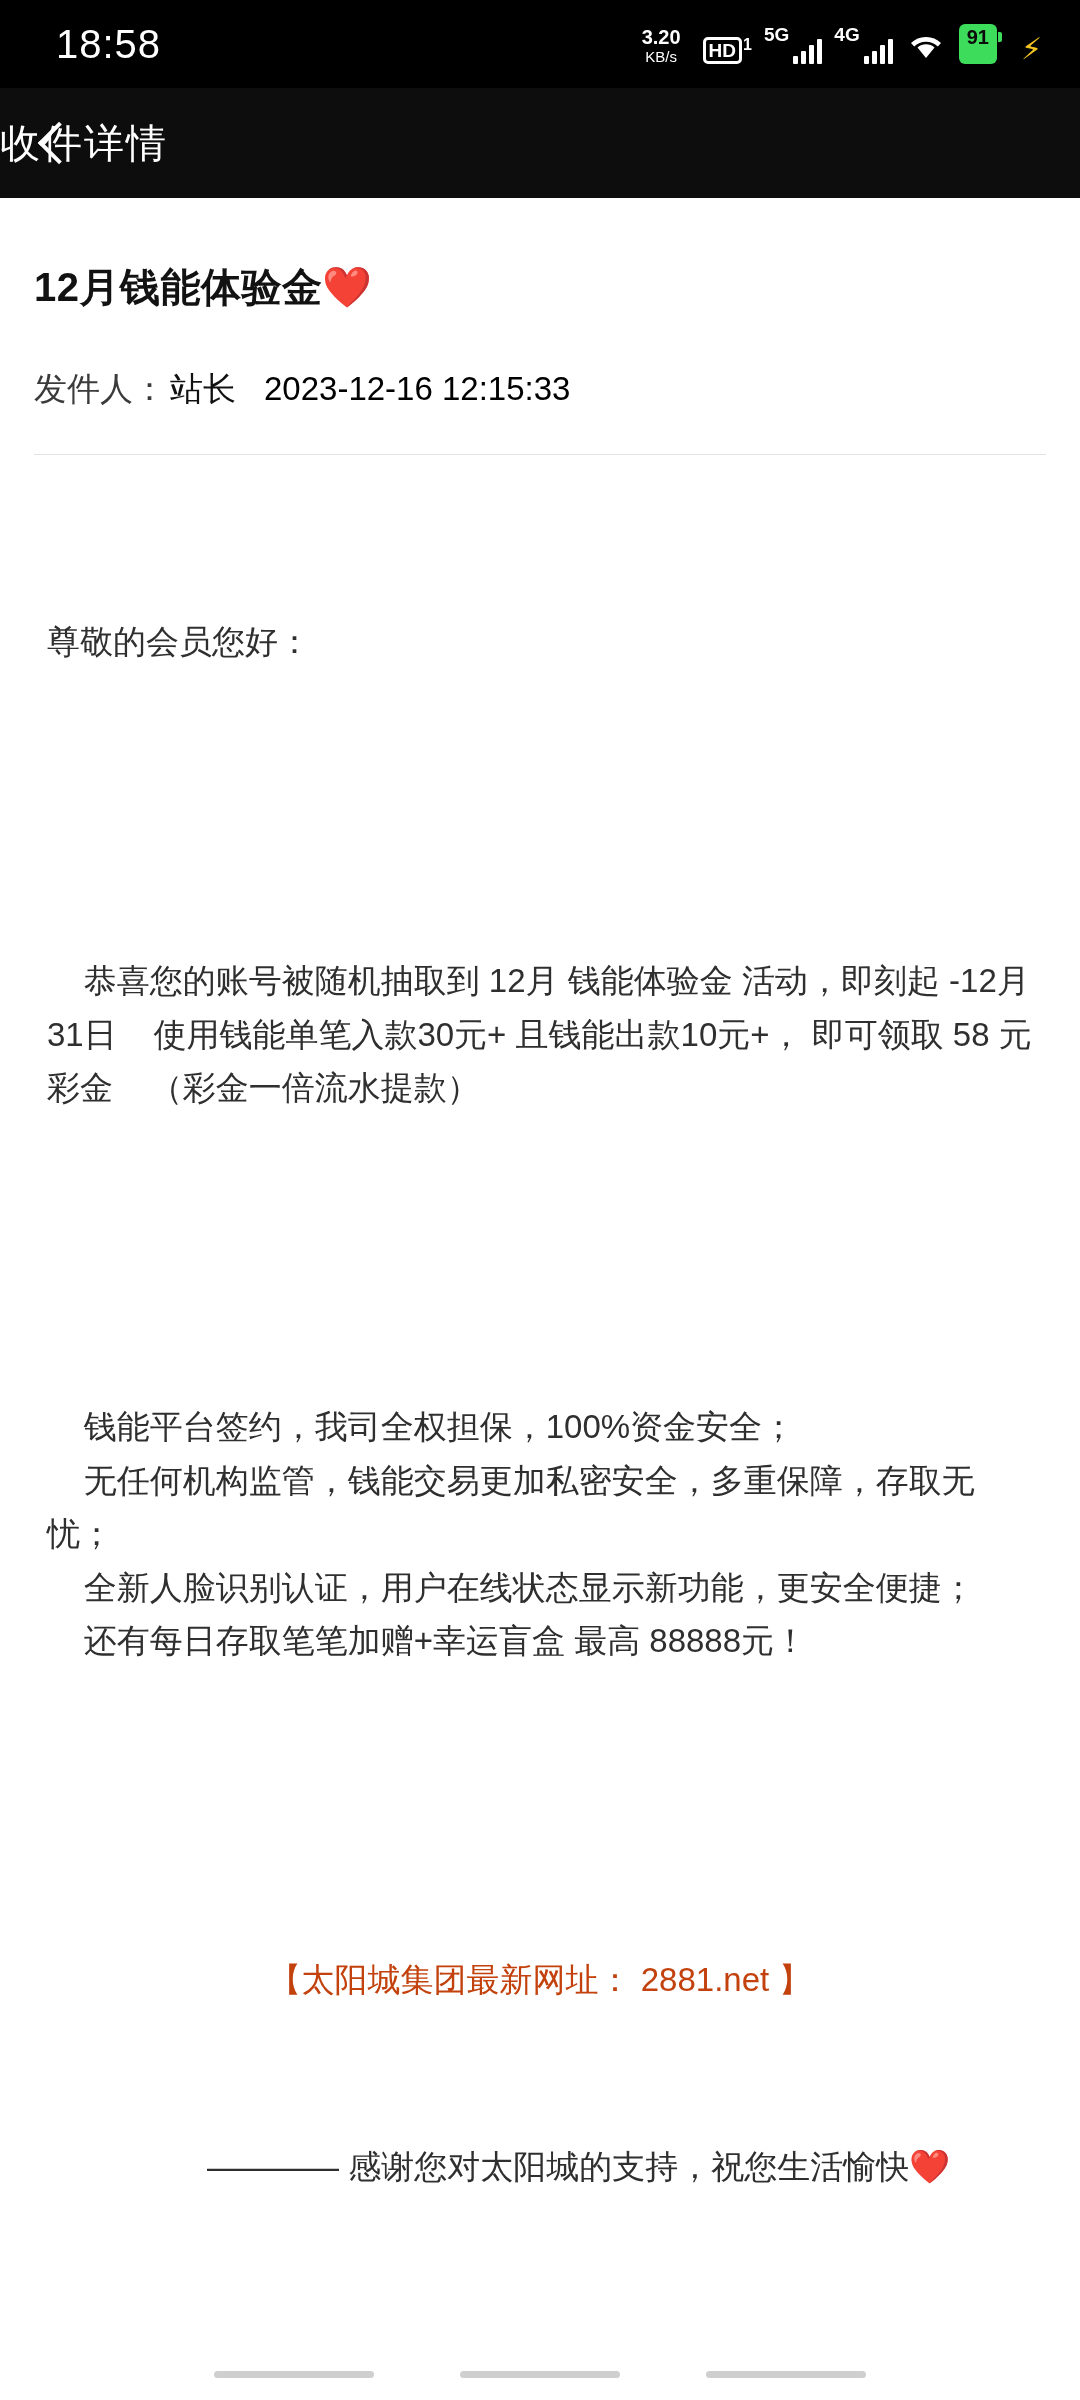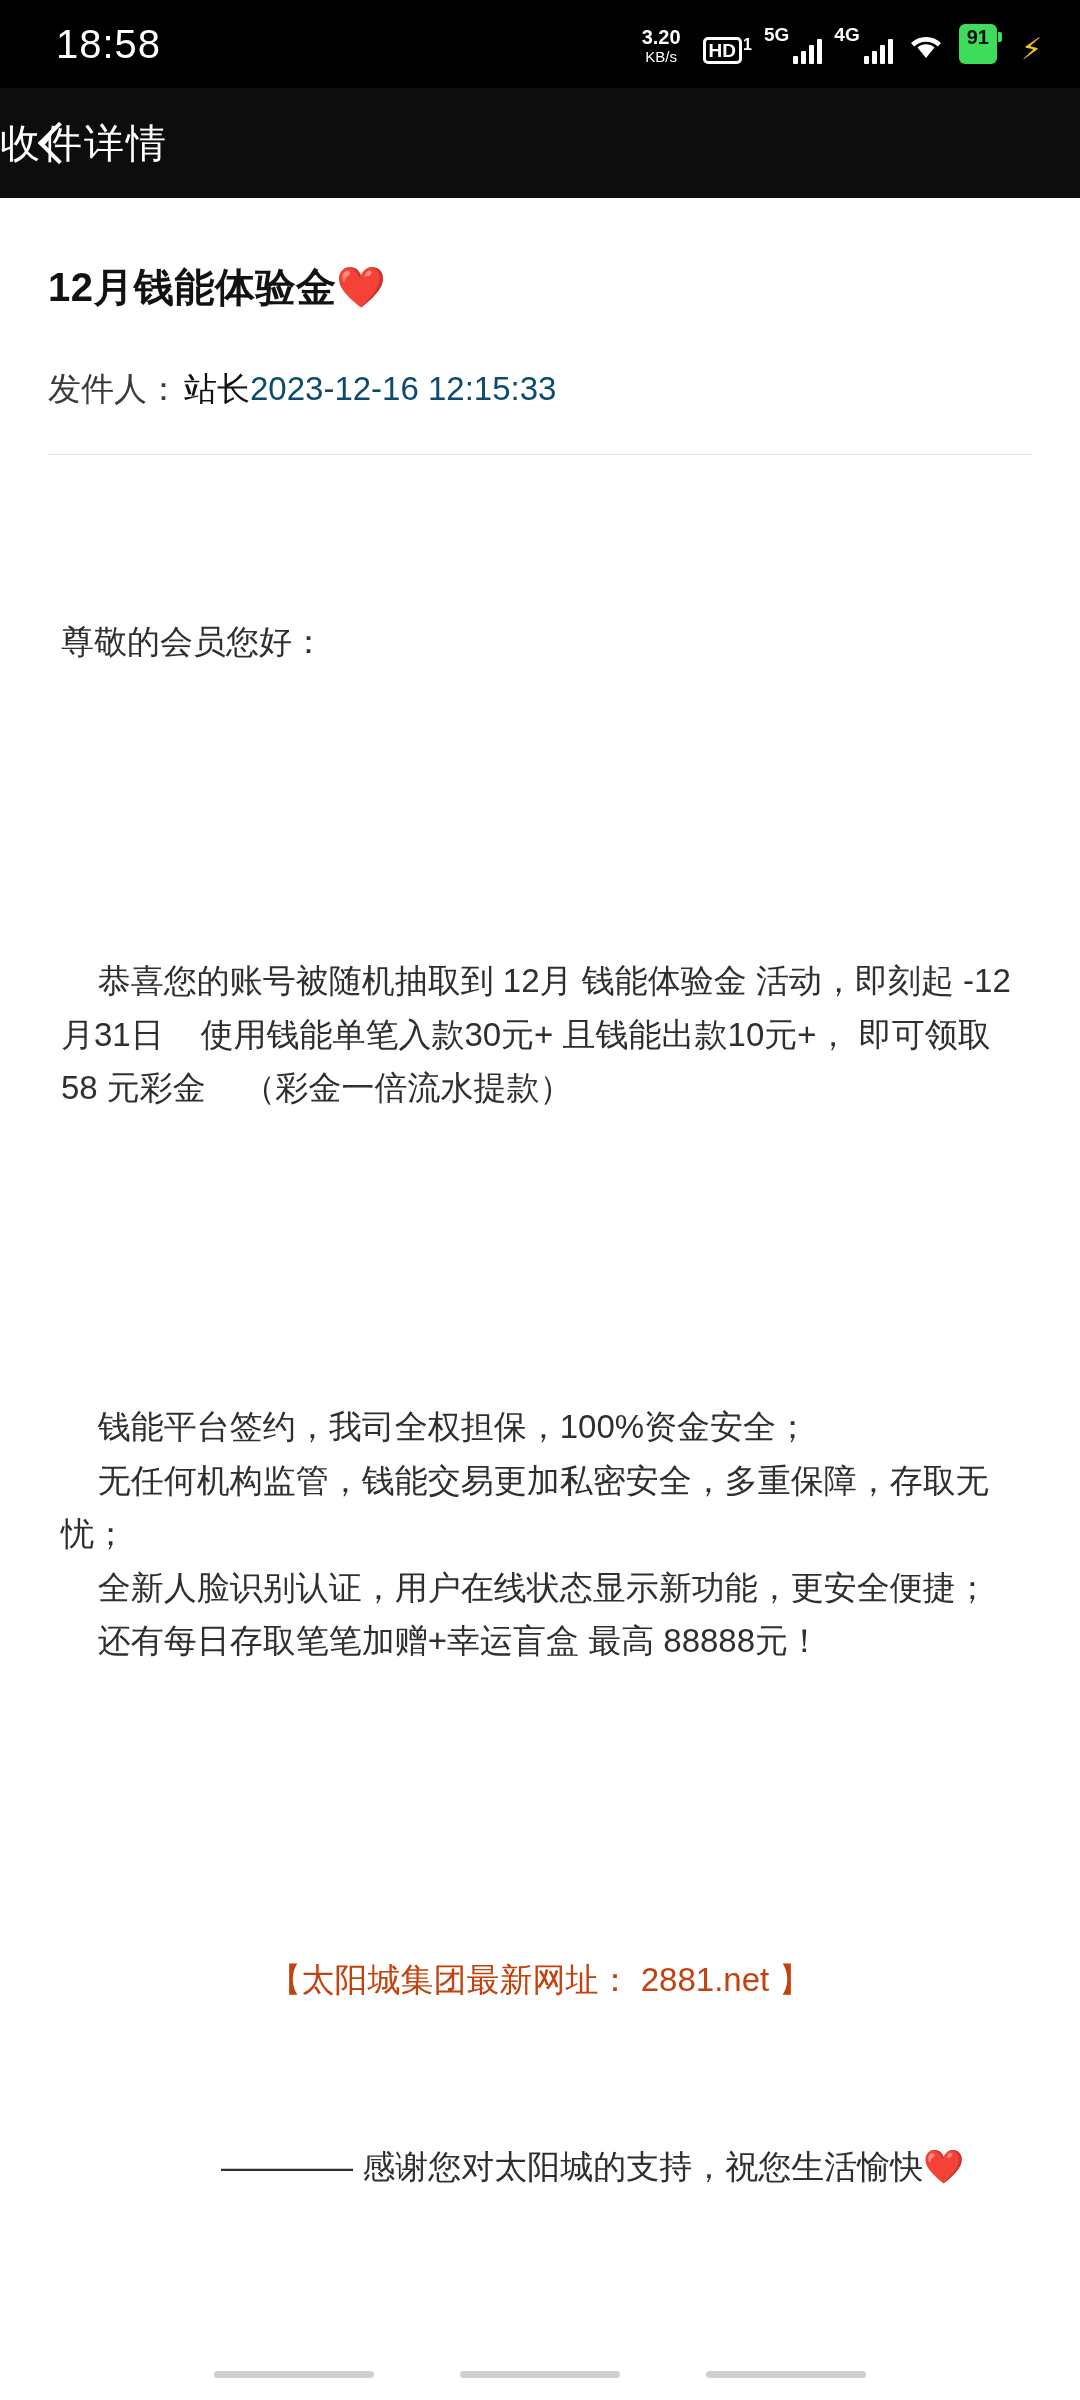--- a/index.html
+++ b/index.html
@@ -125,40 +125,40 @@
     position: absolute;
     left: 0; right: 0;
     text-align: left;
     color: #ffffff;
     font-size: 40px;
     letter-spacing: 2px;
   }
 
   
   .content {
-    padding: 0 48px;
+    padding: 0 34px;
     background: #fff;
   }
   .msg-title {
     font-size: 40px;
     font-weight: 700;
     color: #121212;
     padding-top: 62px;
     letter-spacing: 0.5px;
   }
   .meta {
     font-size: 33px;
     color: #3b3b3b;
     margin-top: 52px;
     display: flex;
     align-items: baseline;
   }
   .meta .label { color: #3b3b3b; }
   .meta .sender { color: #111; margin-left: 4px; }
-  .meta .date { color: #0c4a6e; }
+  .meta .date { margin-left: 28px; color: #000000; }
 
   .divider {
     height: 1px;
     background: #e2e2e2;
     margin: 42px 0 0 0;
   }
 
   .body-text {
     font-size: 33px;
     line-height: 1.62;

